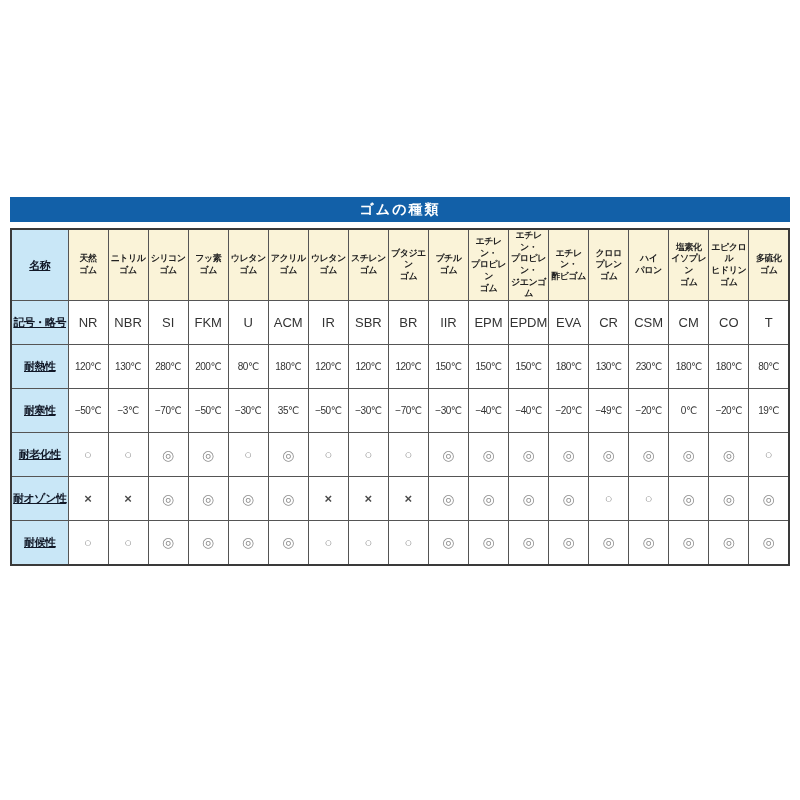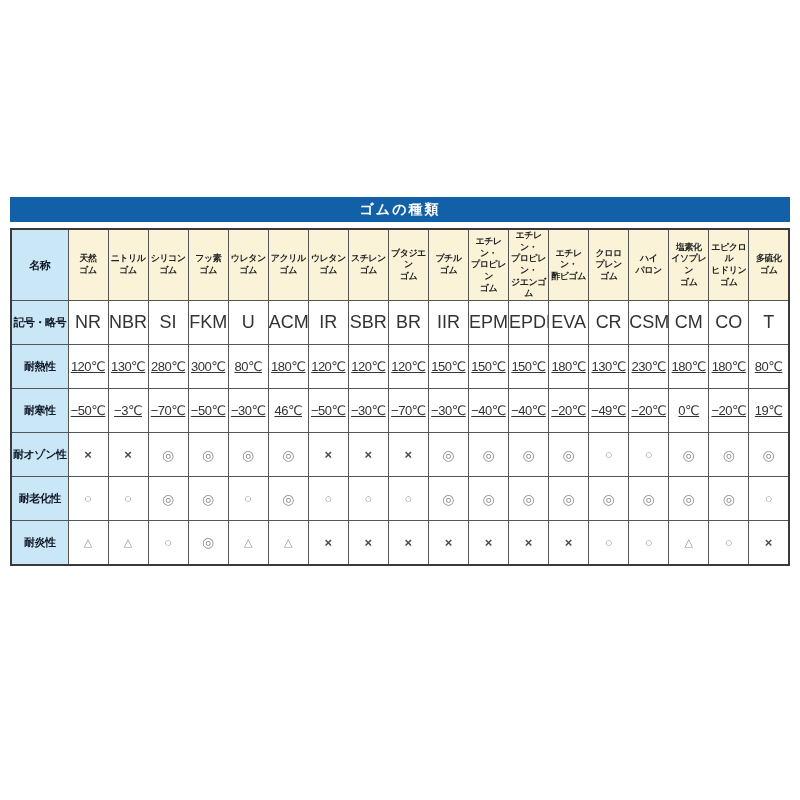--- a/index.html
+++ b/index.html
@@ -40,28 +40,29 @@
     border: 1px solid var(--border-inner);
     text-align: center; vertical-align: middle;
     padding: 0; overflow: hidden;
   }
   tr.header-row td { height: 49px; }
   tr:not(.header-row) td { height: 44px; }
   td.row-label {
     background: var(--label-bg);
     font-weight: bold; font-size: 11px; color: #111827;
     letter-spacing: -0.5px;
+    text-decoration: underline;
   }
   td.col-header {
     background: var(--header-bg);
     font-weight: bold; font-size: 9px; line-height: 1.3;
     color: #222222; white-space: pre-line; letter-spacing: -0.5px;
   }
-  td.temp { font-size: 13px; color: var(--text-dark); letter-spacing: -0.5px; text-decoration: underline; }
-  td.code { font-size: 18px; color: var(--text-dark); }
+  td.temp { font-size: 10px; color: var(--text-dark); letter-spacing: -0.5px; }
+  td.code { font-size: 13px; color: var(--text-dark); }
   td.sym-circle  { font-size: 13px; color: var(--sym-gray); }
   td.sym-dcircle { font-size: 14px; color: var(--sym-gray); }
   td.sym-tri     { font-size: 11px; color: var(--sym-gray); }
   td.sym-x       { font-size: 13px; color: var(--sym-dark); font-weight: bold; }
 </style>
 </head>
 <body>
 
 <div class="page">
   <div class="title-bar">ゴムの種類</div>
@@ -134,21 +135,21 @@
           <td class="code">CSM</td>
           <td class="code">CM</td>
           <td class="code">CO</td>
           <td class="code">T</td>
         </tr>
         <tr>
           <td class="row-label">耐熱性</td>
           <td class="temp">120℃</td>
           <td class="temp">130℃</td>
           <td class="temp">280℃</td>
-          <td class="temp">300℃</td>
+          <td class="temp">200℃</td>
           <td class="temp">80℃</td>
           <td class="temp">180℃</td>
           <td class="temp">120℃</td>
           <td class="temp">120℃</td>
           <td class="temp">120℃</td>
           <td class="temp">150℃</td>
           <td class="temp">150℃</td>
           <td class="temp">150℃</td>
           <td class="temp">180℃</td>
           <td class="temp">130℃</td>
@@ -157,35 +158,56 @@
           <td class="temp">180℃</td>
           <td class="temp">80℃</td>
         </tr>
         <tr>
           <td class="row-label">耐寒性</td>
           <td class="temp">−50℃</td>
           <td class="temp">−3℃</td>
           <td class="temp">−70℃</td>
           <td class="temp">−50℃</td>
           <td class="temp">−30℃</td>
-          <td class="temp">46℃</td>
+          <td class="temp">35℃</td>
           <td class="temp">−50℃</td>
           <td class="temp">−30℃</td>
           <td class="temp">−70℃</td>
           <td class="temp">−30℃</td>
           <td class="temp">−40℃</td>
           <td class="temp">−40℃</td>
           <td class="temp">−20℃</td>
           <td class="temp">−49℃</td>
           <td class="temp">−20℃</td>
           <td class="temp">0℃</td>
           <td class="temp">−20℃</td>
           <td class="temp">19℃</td>
         </tr>
         <tr>
+          <td class="row-label">耐老化性</td>
+          <td class="sym-circle">○</td>
+          <td class="sym-circle">○</td>
+          <td class="sym-dcircle">◎</td>
+          <td class="sym-dcircle">◎</td>
+          <td class="sym-circle">○</td>
+          <td class="sym-dcircle">◎</td>
+          <td class="sym-circle">○</td>
+          <td class="sym-circle">○</td>
+          <td class="sym-circle">○</td>
+          <td class="sym-dcircle">◎</td>
+          <td class="sym-dcircle">◎</td>
+          <td class="sym-dcircle">◎</td>
+          <td class="sym-dcircle">◎</td>
+          <td class="sym-dcircle">◎</td>
+          <td class="sym-dcircle">◎</td>
+          <td class="sym-dcircle">◎</td>
+          <td class="sym-dcircle">◎</td>
+          <td class="sym-circle">○</td>
+        </tr>
+        <tr>
           <td class="row-label">耐オゾン性</td>
           <td class="sym-x">×</td>
           <td class="sym-x">×</td>
           <td class="sym-dcircle">◎</td>
           <td class="sym-dcircle">◎</td>
           <td class="sym-dcircle">◎</td>
           <td class="sym-dcircle">◎</td>
           <td class="sym-x">×</td>
           <td class="sym-x">×</td>
           <td class="sym-x">×</td>
@@ -193,56 +215,35 @@
           <td class="sym-dcircle">◎</td>
           <td class="sym-dcircle">◎</td>
           <td class="sym-dcircle">◎</td>
           <td class="sym-circle">○</td>
           <td class="sym-circle">○</td>
           <td class="sym-dcircle">◎</td>
           <td class="sym-dcircle">◎</td>
           <td class="sym-dcircle">◎</td>
         </tr>
         <tr>
-          <td class="row-label">耐老化性</td>
-          <td class="sym-circle">○</td>
-          <td class="sym-circle">○</td>
-          <td class="sym-dcircle">◎</td>
-          <td class="sym-dcircle">◎</td>
-          <td class="sym-circle">○</td>
-          <td class="sym-dcircle">◎</td>
-          <td class="sym-circle">○</td>
-          <td class="sym-circle">○</td>
-          <td class="sym-circle">○</td>
-          <td class="sym-dcircle">◎</td>
-          <td class="sym-dcircle">◎</td>
-          <td class="sym-dcircle">◎</td>
-          <td class="sym-dcircle">◎</td>
-          <td class="sym-dcircle">◎</td>
-          <td class="sym-dcircle">◎</td>
-          <td class="sym-dcircle">◎</td>
-          <td class="sym-dcircle">◎</td>
-          <td class="sym-circle">○</td>
-        </tr>
-        <tr>
-          <td class="row-label">耐炎性</td>
-          <td class="sym-tri">△</td>
-          <td class="sym-tri">△</td>
-          <td class="sym-circle">○</td>
-          <td class="sym-dcircle">◎</td>
-          <td class="sym-tri">△</td>
-          <td class="sym-tri">△</td>
-          <td class="sym-x">×</td>
-          <td class="sym-x">×</td>
-          <td class="sym-x">×</td>
-          <td class="sym-x">×</td>
-          <td class="sym-x">×</td>
-          <td class="sym-x">×</td>
-          <td class="sym-x">×</td>
-          <td class="sym-circle">○</td>
-          <td class="sym-circle">○</td>
-          <td class="sym-tri">△</td>
-          <td class="sym-circle">○</td>
-          <td class="sym-x">×</td>
+          <td class="row-label">耐候性</td>
+          <td class="sym-circle">○</td>
+          <td class="sym-circle">○</td>
+          <td class="sym-dcircle">◎</td>
+          <td class="sym-dcircle">◎</td>
+          <td class="sym-dcircle">◎</td>
+          <td class="sym-dcircle">◎</td>
+          <td class="sym-circle">○</td>
+          <td class="sym-circle">○</td>
+          <td class="sym-circle">○</td>
+          <td class="sym-dcircle">◎</td>
+          <td class="sym-dcircle">◎</td>
+          <td class="sym-dcircle">◎</td>
+          <td class="sym-dcircle">◎</td>
+          <td class="sym-dcircle">◎</td>
+          <td class="sym-dcircle">◎</td>
+          <td class="sym-dcircle">◎</td>
+          <td class="sym-dcircle">◎</td>
+          <td class="sym-dcircle">◎</td>
         </tr>
       </tbody>
   </table>
 </div>
 
 </body></html>

